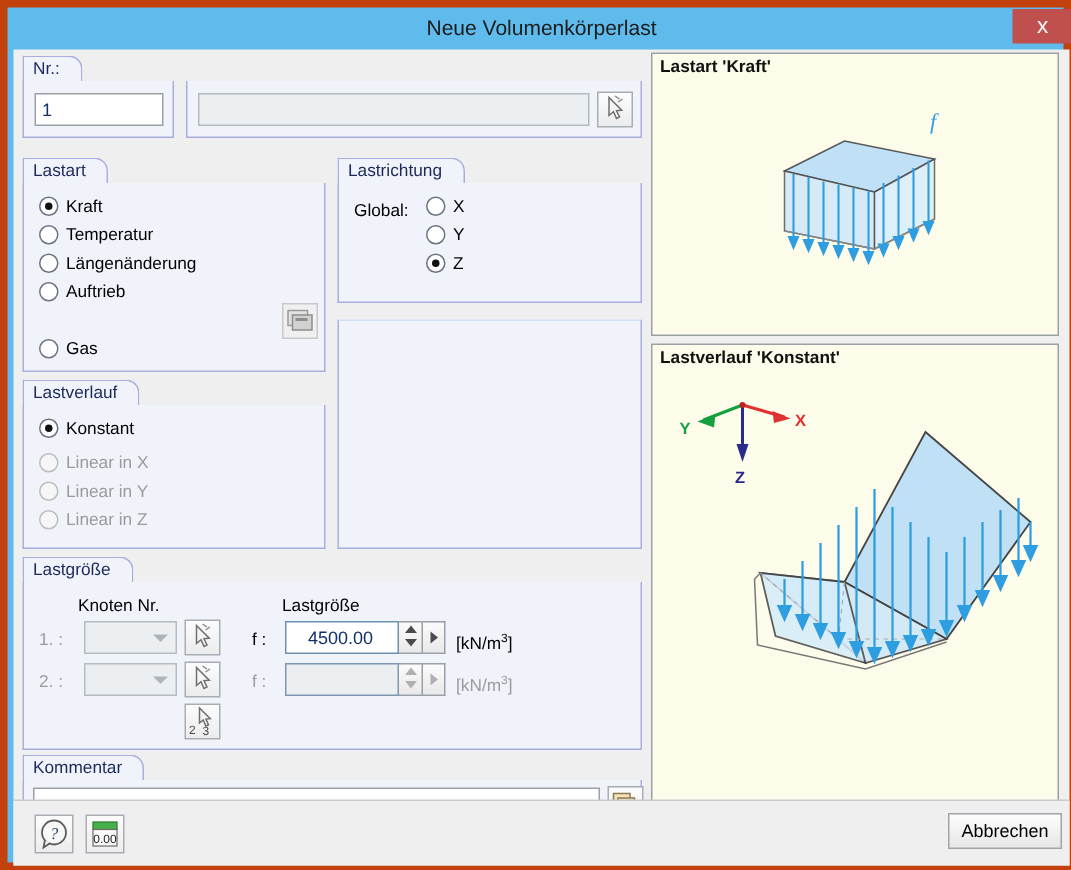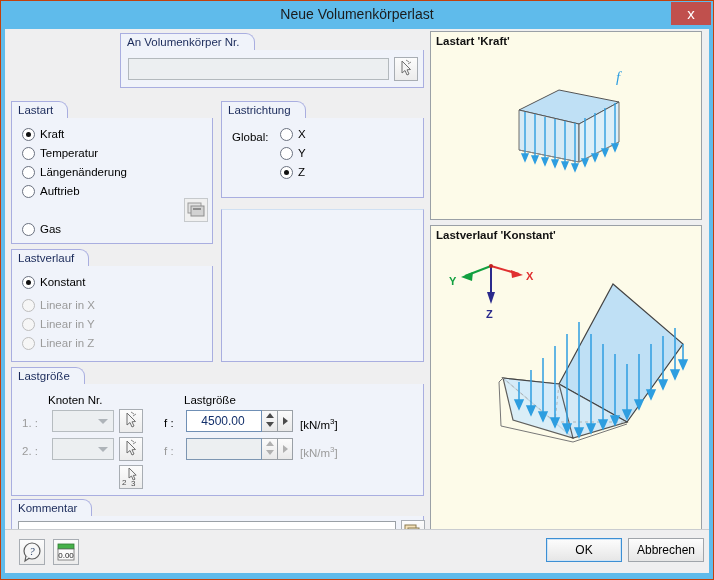--- a/index.html
+++ b/index.html
@@ -8,21 +8,21 @@
     width: 714px; height: 580px;
     font-family: "Liberation Sans", sans-serif;
     font-size: 11.5px;
     color: #000;
     overflow: hidden;
   }
   #window {
     position: absolute; left: 0; top: 0;
     width: 714px; height: 580px;
     background: #5fbbeb;
-    border: 1px solid #c2410c;
+    border: 5px solid #c2410c;
   }
   
   #titlebar {
     position: absolute; left: 0; top: 0;
     width: 712px; height: 28px;
   }
   #title-text {
     position: absolute; left: 0; top: 0;
     width: 712px; line-height: 27px;
     text-align: center;
@@ -184,23 +184,26 @@
 
 <div id="window">
 
   <div id="titlebar">
     <div id="title-text">Neue Volumenkörperlast</div>
     <div id="close-btn">x</div>
   </div>
 
   <div id="client">
 
+    <div class="grp" style="left:6px; top:21px; width:101px; height:38px;">
+      <div class="grp-head">Nr.:</div>
+      <div class="tbox" style="left:7px; top:8px; width:86px; height:22px;">1</div>
+    </div>
 
     <div class="grp" style="left:115px; top:21px; width:304px; height:38px;">
-      <div class="grp-head">An Volumenkörper Nr.</div>
       <div class="tbox dis" style="left:7px; top:8px; width:261px; height:22px;"></div>
       <div class="ibtn" style="left:273px; top:7px; width:24px; height:24px;">
         <svg width="22" height="22" viewBox="0 0 22 22">
           <path d="M7 3 L7 15 L10 12.5 L12 17 L14 16 L12 11.8 L15.5 11.5 Z" fill="#f4f4f4" stroke="#6f6f6f" stroke-width="1"></path>
           <path d="M11 2 L14 4 M13 6 L16 4" stroke="#8a8a8a" stroke-width="1" fill="none"></path>
         </svg>
       </div>
     </div>
 
     <div class="grp" style="left:6px; top:89px; width:202px; height:126px;">
@@ -455,18 +458,17 @@
         </svg>
       </div>
       <div class="ibtn" style="left:48px; top:9px; width:26px; height:26px;">
         <svg width="24" height="24" viewBox="0 0 24 24">
           <rect x="4" y="4" width="16" height="5" fill="#46b14a" stroke="#2e7a32" stroke-width="0.8"></rect>
           <rect x="4" y="9" width="16" height="11" fill="#fbfbfb" stroke="#6b6b6b" stroke-width="0.8"></rect>
           <text x="12" y="18" text-anchor="middle" font-family="Liberation Sans, sans-serif" font-size="8" fill="#1a1a1a">0.00</text>
         </svg>
       </div>
 
-      <div class="pbtn focus" style="left:541px; top:8px; width:76px; height:24px;">OK</div>
       <div class="pbtn" style="left:623px; top:8px; width:76px; height:24px;">Abbrechen</div>
     </div>
 
   </div>
 </div>
 
 </body></html>

